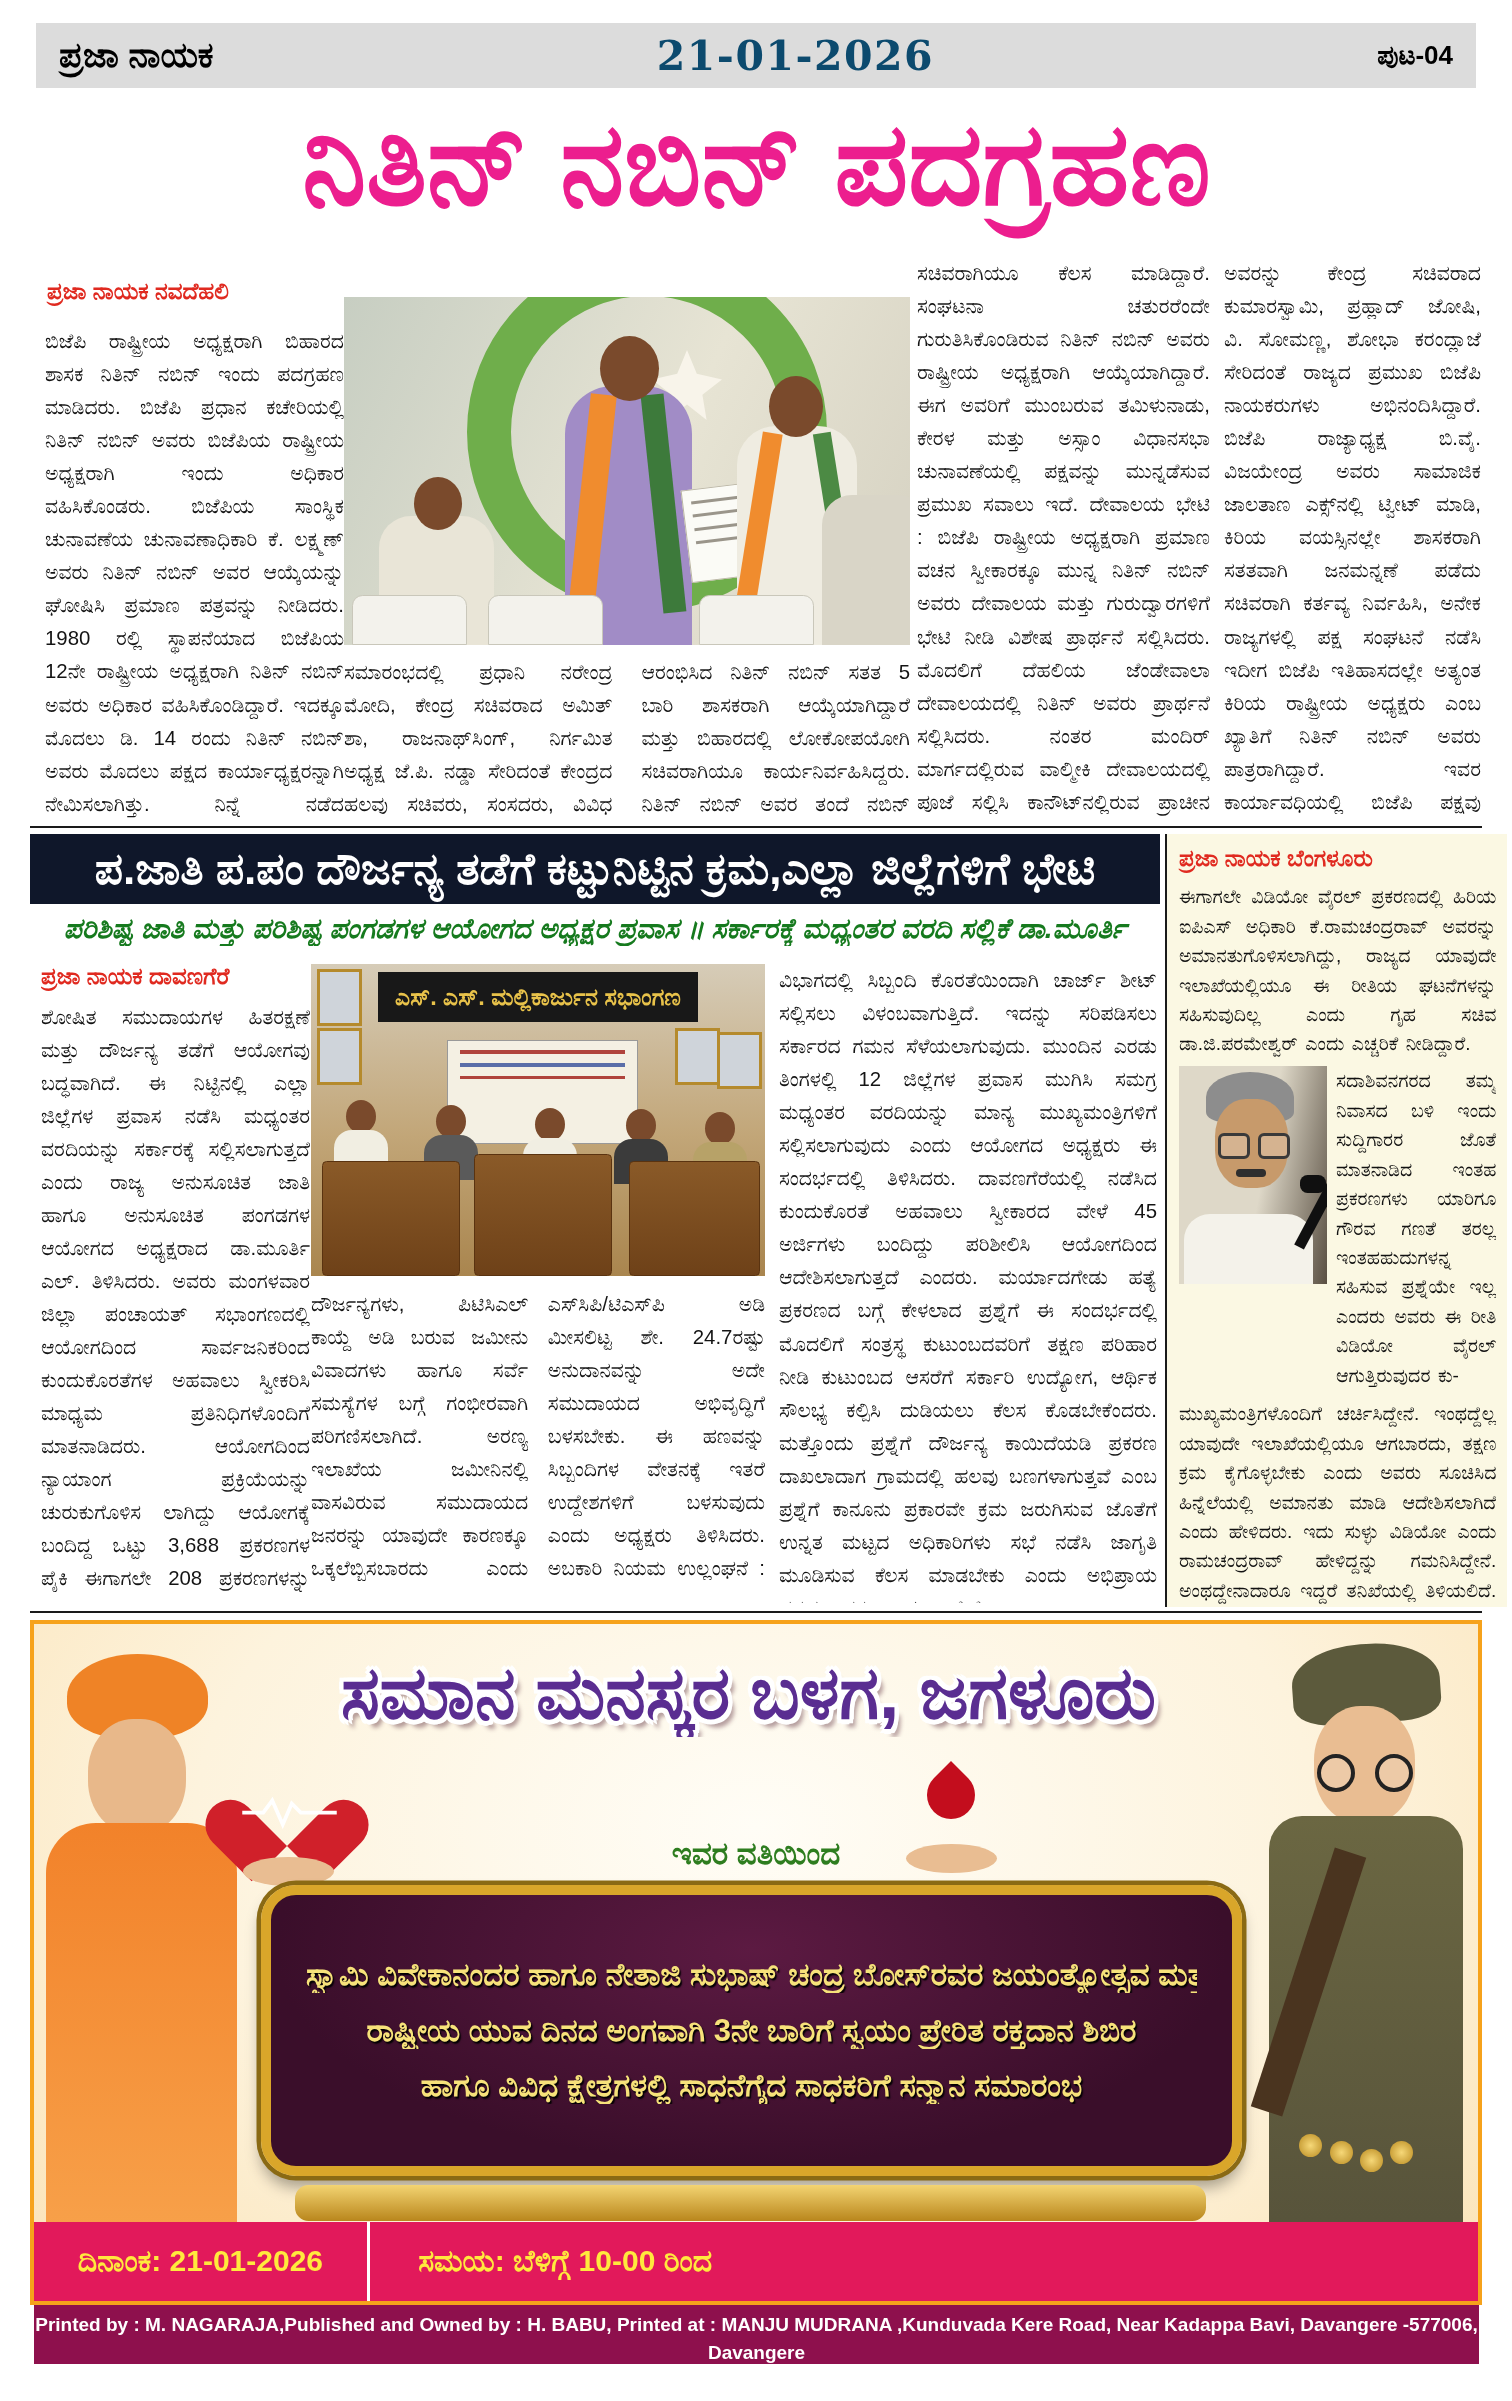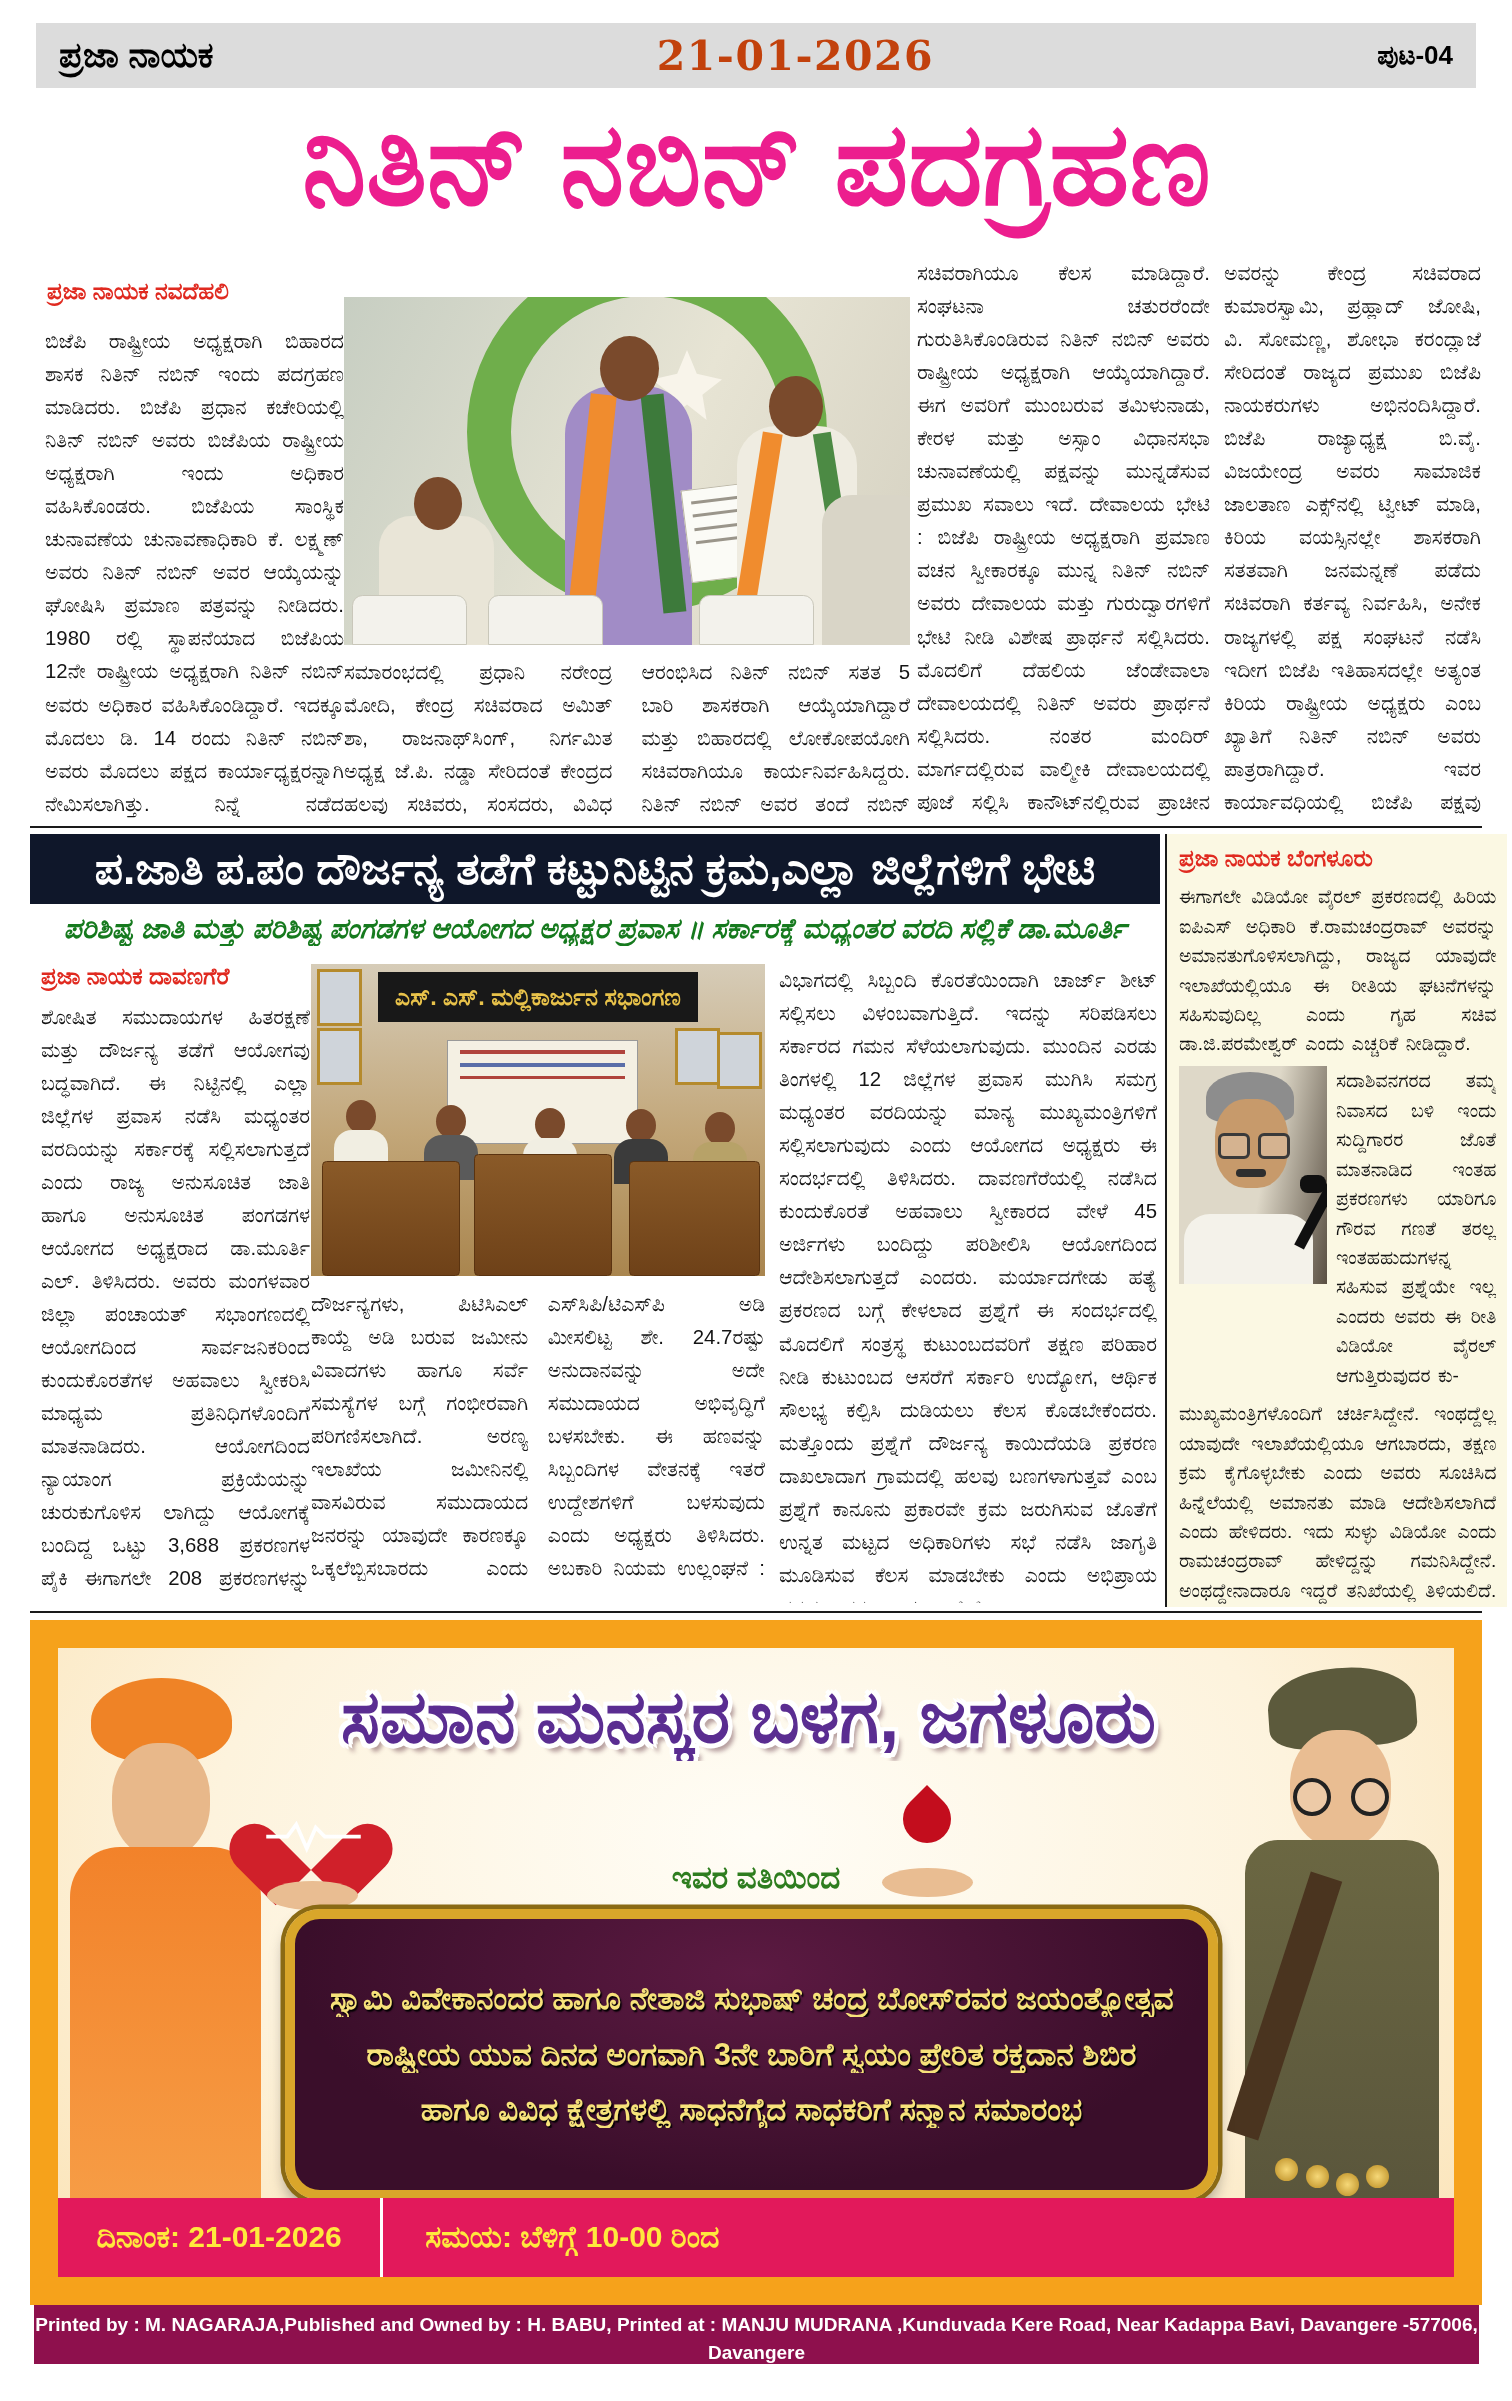--- a/index.html
+++ b/index.html
@@ -3,21 +3,21 @@
 <meta charset="utf-8">
 <style>
   html,body{margin:0;padding:0;background:#f2f2f2;}
   #page{position:relative;width:1513px;height:2401px;background:#ffffff;
         font-family:"Liberation Sans",sans-serif;color:#111;overflow:hidden;}
 
   
   .masthead{position:absolute;left:36px;top:23px;width:1440px;height:65px;background:#dcdcdc;
             display:flex;align-items:center;justify-content:space-between;padding:0 23px;box-sizing:border-box;}
   .mast-name{font-size:35px;font-weight:bold;color:#000;}
-  .mast-date{font-size:41px;font-weight:bold;font-family:"DejaVu Serif",serif;color:#c2410c;letter-spacing:1.5px;}
+  .mast-date{font-size:41px;font-weight:bold;font-family:"DejaVu Serif",serif;color:#0c4a6e;letter-spacing:1.5px;}
   .mast-page{font-size:26px;font-weight:bold;color:#000;}
 
   
   .lead-headline{position:absolute;top:89px;left:0;width:100%;height:155px;text-align:center;
                  font-size:115px;line-height:151px;font-weight:bold;color:#ec1e8e;white-space:nowrap;overflow:hidden;}
 
   
   .dateline{color:#e02a20;font-weight:bold;font-size:23px;margin-bottom:10.6px;}
   .btxt{font-size:20.4px;line-height:1.62;text-align:justify;word-spacing:3.8px;color:#141414;}
 
@@ -84,21 +84,21 @@
   .pm-photo{position:relative;width:148px;height:218px;flex:0 0 148px;background:linear-gradient(100deg,#ded8c8 55%,#5a5043);overflow:hidden;}
   .pm-hair{position:absolute;top:6px;left:27px;width:88px;height:50px;background:#8d8d8d;border-radius:50% 50% 20% 20%;}
   .pm-face{position:absolute;top:33px;left:36px;width:73px;height:89px;background:#c79a6b;border-radius:42%;}
   .pm-glass{position:absolute;top:67px;width:26px;height:19.7px;border:3.8px solid #3a3a3a;border-radius:6px;background:rgba(255,255,255,.25);}
   .pm-mou{position:absolute;top:103px;left:57px;width:30px;height:7.6px;background:#2e2e2e;border-radius:3.8px;}
   .pm-shirt{position:absolute;bottom:0;left:4.5px;width:129px;height:70px;background:#f4f2ea;border-radius:26px 26px 0 0;}
   .pm-mic{position:absolute;right:6px;bottom:33px;width:10.6px;height:70px;background:#101010;transform:rotate(28deg);}
   .pm-michead{position:absolute;right:1.5px;bottom:91px;width:26px;height:18px;background:#101010;border-radius:7.6px;}
 
   
-  #ad{position:absolute;left:30px;top:1620px;width:1452px;height:685px;background:#f6a21b;padding:28px;box-sizing:border-box;}
+  #ad{position:absolute;left:30px;top:1620px;width:1452px;height:685px;background:#f6a21b;padding:4px;box-sizing:border-box;}
   #ad-inner{position:relative;width:100%;height:100%;background:radial-gradient(ellipse at 50% 30%,#fffdf6 0%,#fdf3dd 55%,#fbe3b6 100%);overflow:hidden;}
   .ad-title{position:absolute;top:27px;left:189px;right:204px;text-align:center;font-size:73px;font-weight:bold;color:#5a2d91;white-space:nowrap;overflow:hidden;
             text-shadow:-3.8px -3.8px 0 #fff,3.8px -3.8px 0 #fff,-3.8px 3.8px 0 #fff,3.8px 3.8px 0 #fff,0 -4.5px 0 #fff,0 4.5px 0 #fff,-4.5px 0 0 #fff,4.5px 0 0 #fff,6px 7.6px 4.5px rgba(90,45,60,.45);}
   .ad-presented{position:absolute;top:212px;left:0;width:100%;text-align:center;font-size:31px;font-weight:bold;color:#2e7d1f;}
   .ad-panel{position:absolute;top:261px;left:227px;right:236px;height:291px;border-radius:35px;
             background:radial-gradient(ellipse at 50% 20%,#5c1a42 0%,#3a0e2a 70%);
             border:10.6px solid #d9a62a;box-shadow:0 0 0 4.5px #8a6a14,0 10.6px 15px rgba(0,0,0,.35);
             display:flex;flex-direction:column;justify-content:center;gap:19.7px;padding:15px 35px;box-sizing:border-box;}
   .ad-panel .l{color:#f7e27a;font-weight:bold;text-align:center;font-size:31px;white-space:nowrap;overflow:hidden;
                text-shadow:1.5px 2.3px 1.5px #000;}

